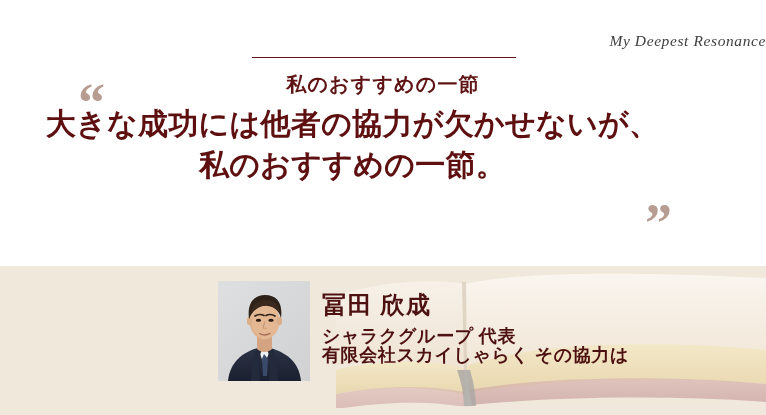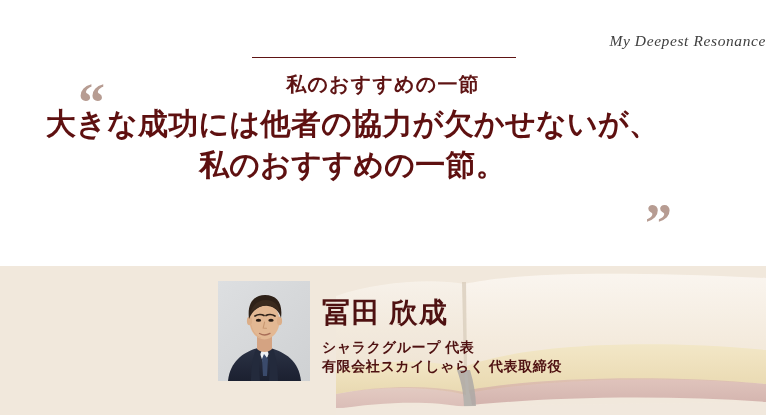--- a/index.html
+++ b/index.html
@@ -139,30 +139,30 @@
   }
   .photo-frame svg { display: block; }
 
   .author-text {
     position: absolute;
     left: 322px;
     top: 18px;
     z-index: 3;
   }
   .author-name {
-    font-size: 28px;
+    font-size: 24px;
     font-weight: 700;
     color: #4e1111;
     letter-spacing: 1.5px;
     line-height: 1.1;
-    margin: 14px 0 9px 0;
+    margin: 8px 0 9px 0;
     white-space: nowrap;
   }
   .author-role {
-    font-size: 14px;
+    font-size: 18px;
     font-weight: 700;
     color: #4e1111;
     letter-spacing: 0.6px;
     line-height: 19px;
     white-space: nowrap;
   }
 </style>
 </head>
 <body>
 
@@ -275,17 +275,17 @@
           <path d="M41.5,52.5 C44.5,54.2 49,54.2 52,52.4" stroke="#a86d57" stroke-width="1.3" fill="none" stroke-linecap="round"></path>
 
           <path d="M33,44 C34,50 38,55 43,57" stroke="#d7a57f" stroke-width="1" fill="none" opacity="0.6"></path>
         </g>
       </svg>
     </div>
 
     <div class="author-text">
       <div class="author-name">冨田 欣成</div>
       <div class="author-role">シャラクグループ 代表</div>
-      <div class="author-role">有限会社スカイしゃらく 代表取締役</div>
+      <div class="author-role">有限会社スカイしゃらく その協力は</div>
     </div>
 
   </div>
 </div>
 
 </body></html>

